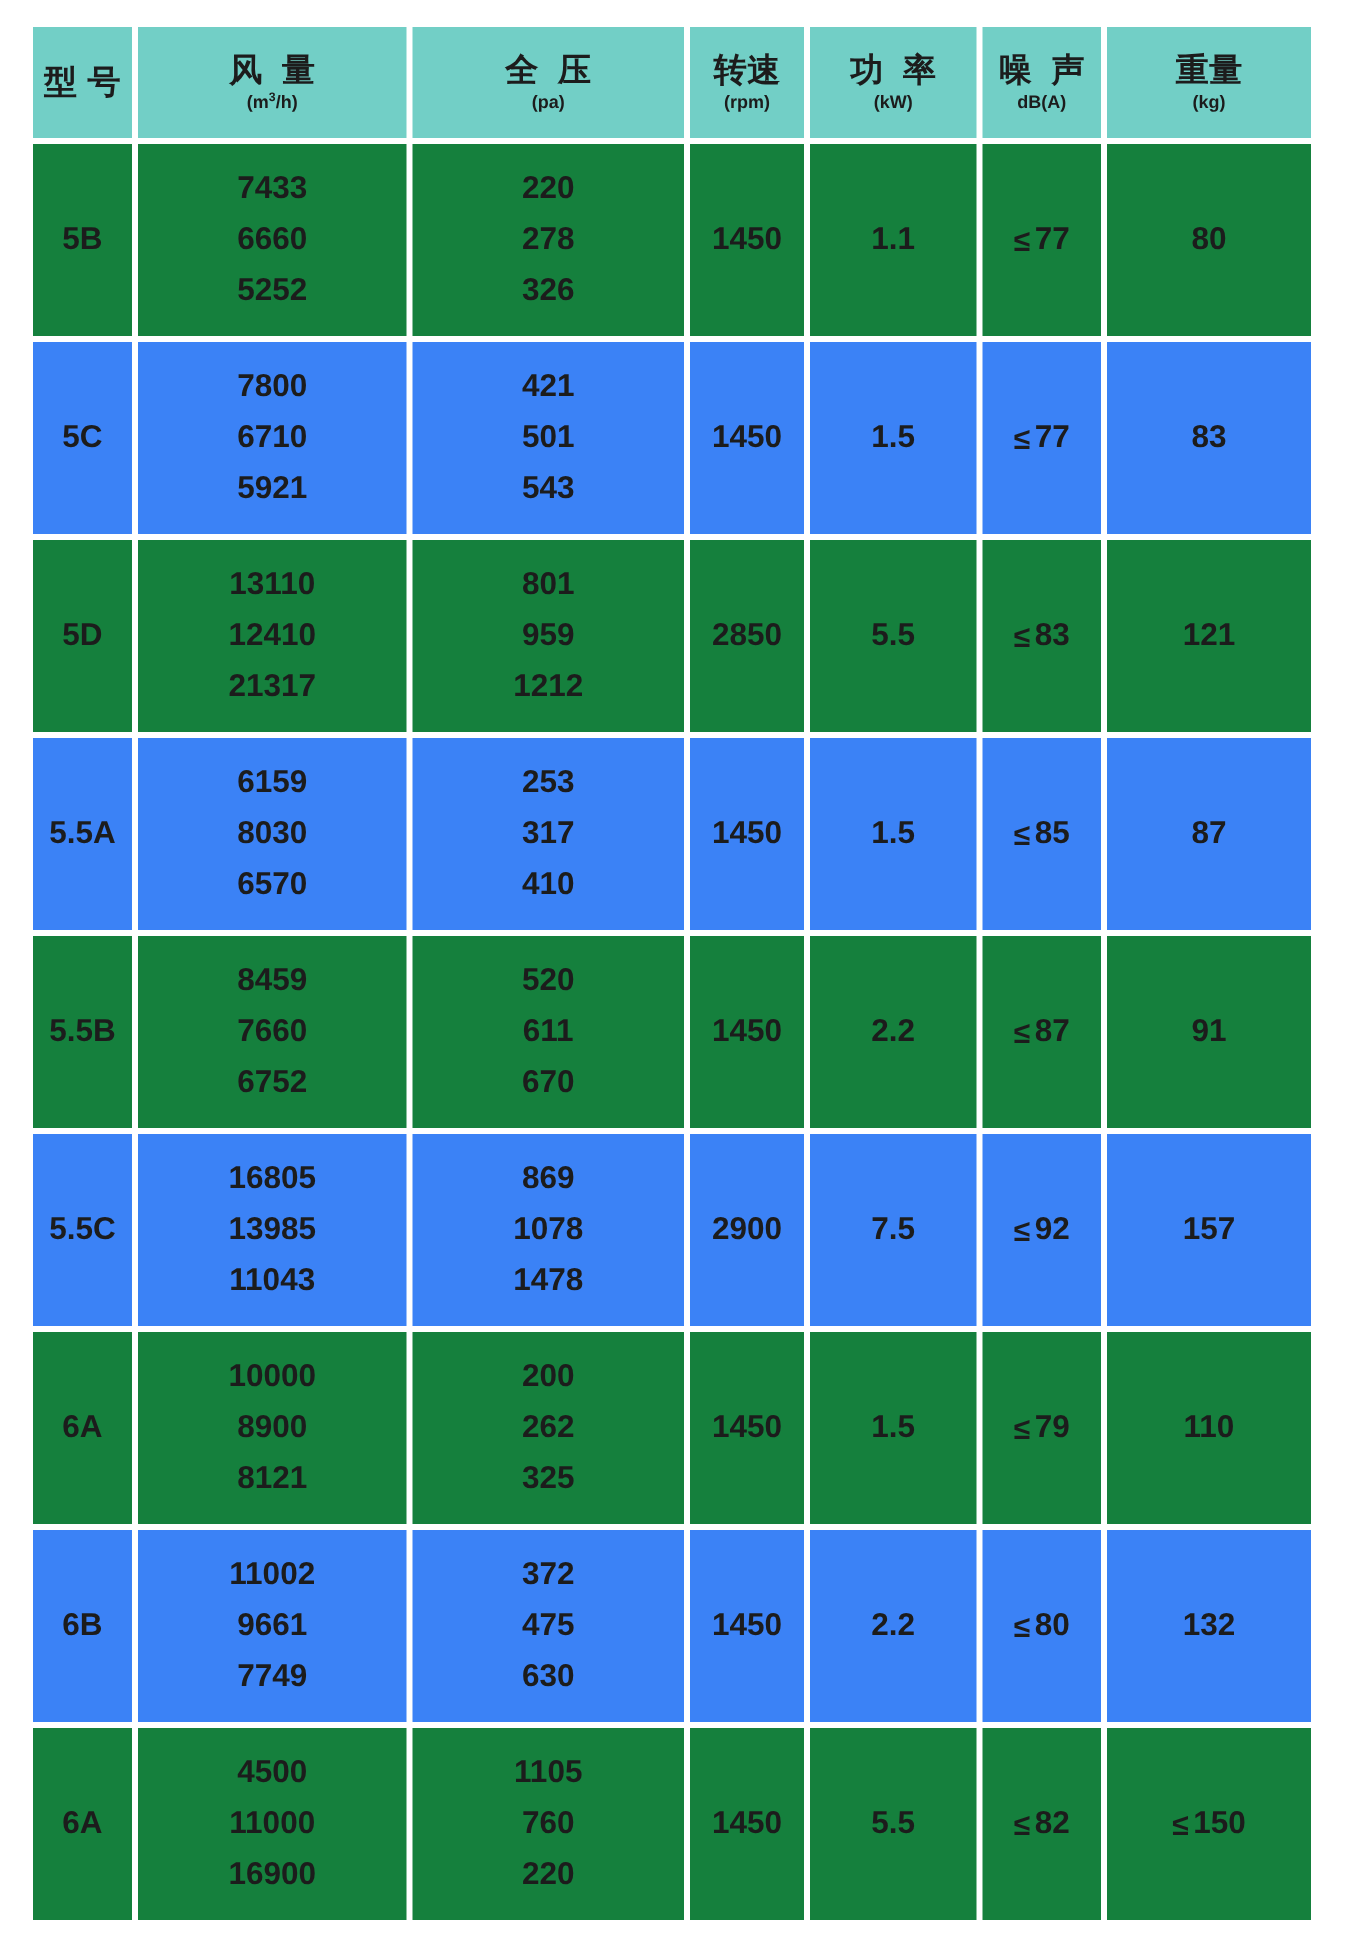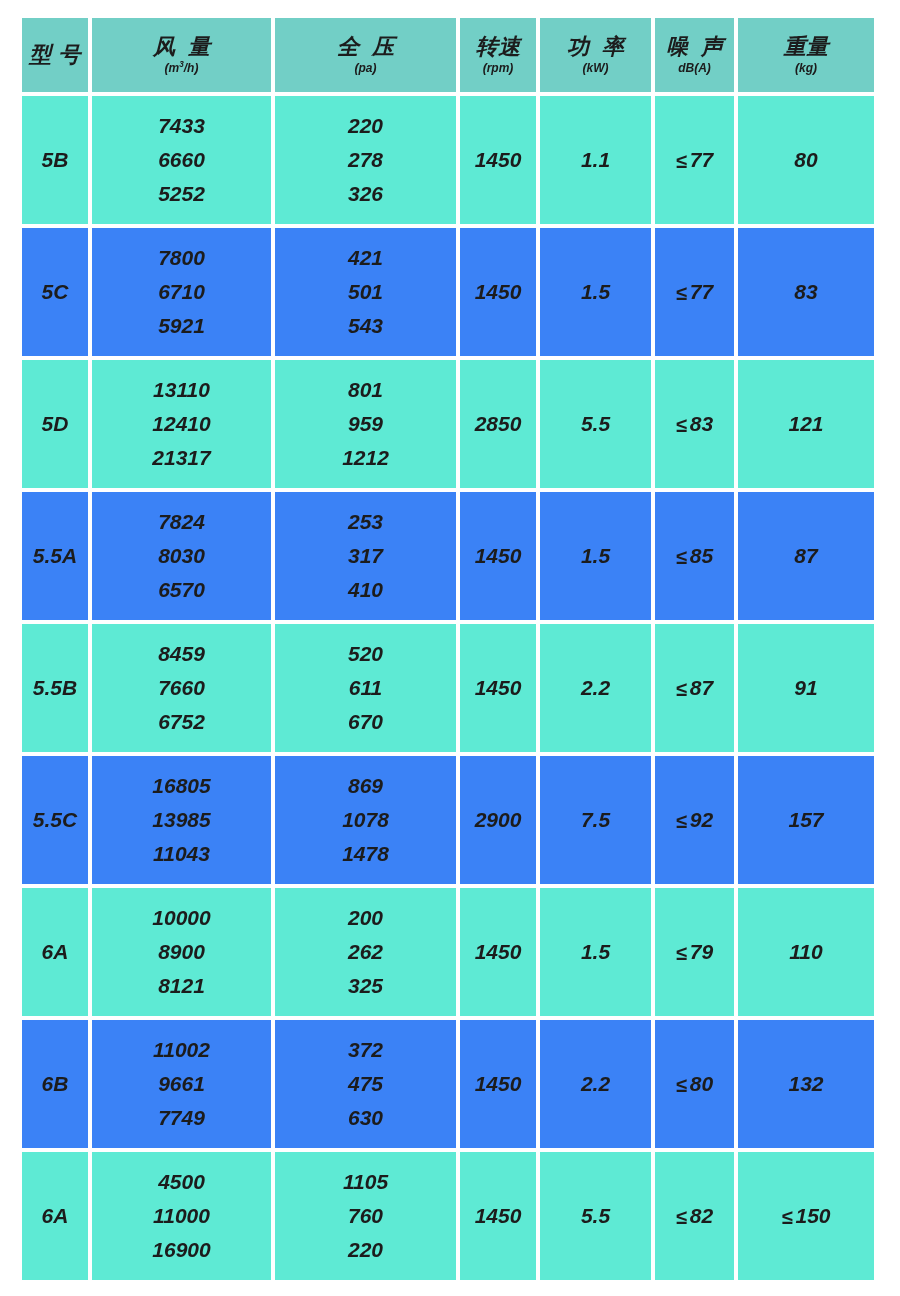--- a/index.html
+++ b/index.html
@@ -14,21 +14,20 @@
     font-family: "Liberation Sans", "DejaVu Sans", sans-serif;
     -webkit-font-smoothing: antialiased;
   }
 
   .sheet {
     position: relative;
     width: 900px;
     height: 1228px;
     background: #ffffff;
     box-sizing: border-box;
-    font-style: italic;
   }
 
   
   .spec-table {
     position: absolute;
     left: 22px;
     top: 18px;
     width: 856px;
     border-collapse: separate;
     border-spacing: 4px 4px;
@@ -86,21 +85,21 @@
     display: block;
     font-size: 22px;
     letter-spacing: 0.02em;
   }
 
   
   tbody td {
     height: 128px;
     font-size: 21px;
   }
-  tbody tr.row-dark td  { background: #5eead4; margin-left: 14px; }
+  tbody tr.row-dark td  { background: #15803d; margin-left: 14px; }
   tbody tr.row-light td { background: #3b82f6; }
 
   .triple {
     display: block;
     line-height: 1.62;
     font-size: 21px;
   }
   .triple span { display: block; }
 
   .single { display: block; font-size: 21px; text-align: center; }
@@ -254,21 +253,21 @@
           <td>
             <span class="single">121</span>
           </td>
         </tr>
         <tr class="row-light">
           <td>
             <span class="single">5.5A</span>
           </td>
           <td>
             <span class="triple">
-              <span>7824</span>
+              <span>6159</span>
               <span>8030</span>
               <span>6570</span>
             </span>
           </td>
           <td>
             <span class="triple">
               <span>253</span>
               <span>317</span>
               <span>410</span>
             </span>

